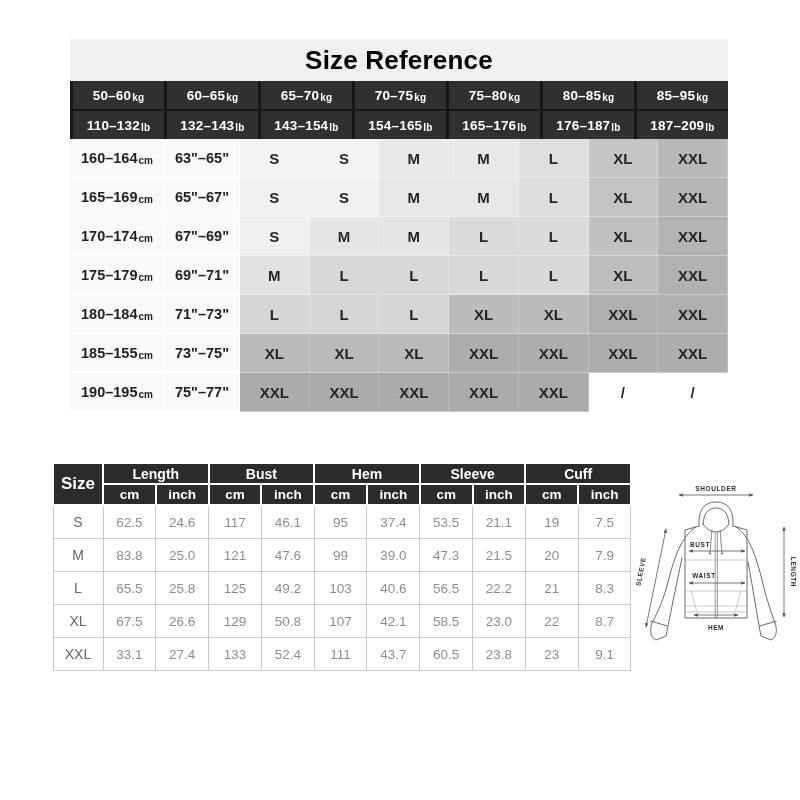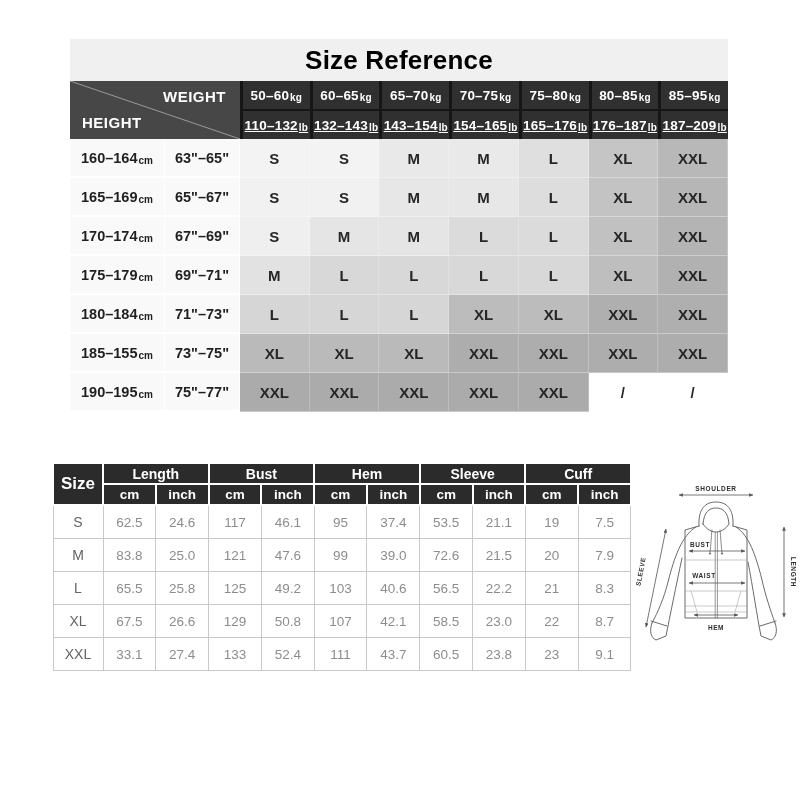--- a/index.html
+++ b/index.html
@@ -17,21 +17,21 @@
   .chart-header{display:flex;height:58px;background:#161616;}
   .corner{width:170px;position:relative;background:#474747;flex:none;}
   .corner svg{position:absolute;left:0;top:0;width:100%;height:100%;}
   .corner-weight{position:absolute;top:7px;right:14px;color:#fff;font-weight:bold;font-size:15px;letter-spacing:.5px;}
   .corner-height{position:absolute;bottom:8px;left:12px;color:#fff;font-weight:bold;font-size:15px;letter-spacing:.5px;}
   .weight-cell{flex:1;margin-left:3px;display:flex;flex-direction:column;}
   .wc-row{
     flex:1;background:#303030;color:#fff;display:flex;align-items:center;justify-content:center;
     font-weight:bold;font-size:13.5px;letter-spacing:.2px;
   }
-  .wc-row + .wc-row{margin-top:2px;text-decoration:underline;}
+  .wc-row + .wc-row{margin-top:2px;}
   .unit{font-size:10px;font-weight:bold;position:relative;top:2.5px;margin-left:1px;}
   .grid-row{display:flex;height:39px;}
   .cell{display:flex;align-items:center;justify-content:center;box-sizing:border-box;}
   .label-cell{
     background:#f9f9f9;border-bottom:2px solid #ffffff;
     font-size:14.5px;font-weight:bold;color:#1f1f1f;
   }
   .label-cm{width:95px;border-right:1px solid #ffffff;}
   .label-in{width:75px;border-right:1px solid #ffffff;}
   .size-cell{
@@ -60,27 +60,20 @@
   }
 </style>
 </head>
 <body>
 
 <div id="page">
 
   <section id="top">
     <div class="title-band">Size Reference</div>
     <div class="chart-header">
-      <div class="corner">
-        <svg viewBox="0 0 170 58" preserveAspectRatio="none">
-          <line x1="0" y1="0" x2="170" y2="58" stroke="#9a9a9a" stroke-width="1"></line>
-        </svg>
-        <span class="corner-weight">WEIGHT</span>
-        <span class="corner-height">HEIGHT</span>
-      </div>
 
     <div class="weight-cell">
           <div class="wc-row">
             <span>50–60</span>
             <span class="unit">kg</span>
           </div>
           <div class="wc-row">
             <span>110–132</span>
             <span class="unit">lb</span>
           </div>
@@ -412,21 +405,21 @@
             <td>7.5</td>
           </tr>
           <tr>
             <th>M</th>
             <td>83.8</td>
             <td>25.0</td>
             <td>121</td>
             <td>47.6</td>
             <td>99</td>
             <td>39.0</td>
-            <td>72.6</td>
+            <td>47.3</td>
             <td>21.5</td>
             <td>20</td>
             <td>7.9</td>
           </tr>
           <tr>
             <th>L</th>
             <td>65.5</td>
             <td>25.8</td>
             <td>125</td>
             <td>49.2</td>

